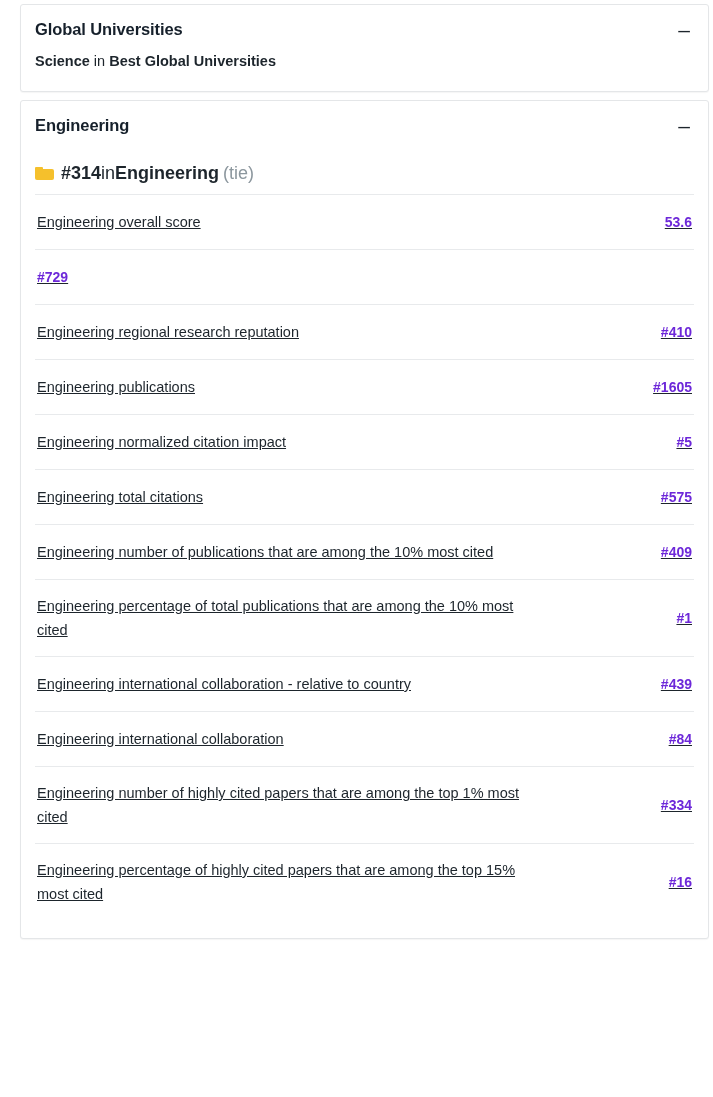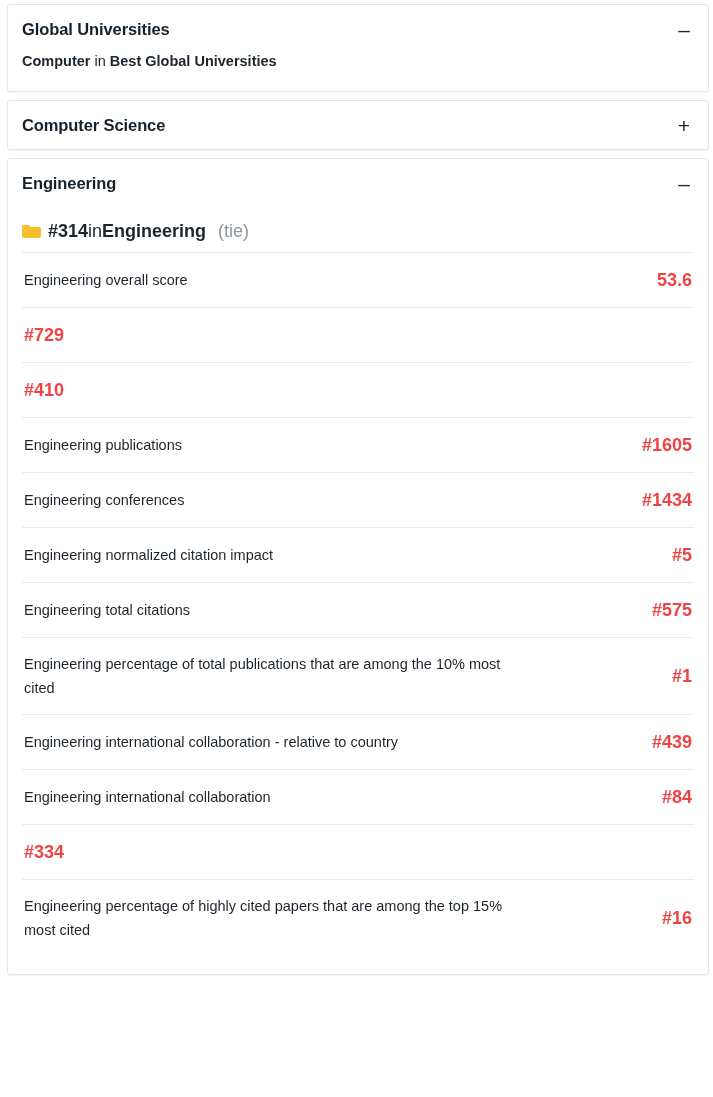--- a/index.html
+++ b/index.html
@@ -12,21 +12,21 @@
     min-height: 1097px;
     font-family: "Liberation Sans", sans-serif;
     color: #1d252c;
     -webkit-font-smoothing: antialiased;
   }
   .page {
     width: 713px;
     min-height: 1097px;
     background: #ffffff;
     box-sizing: border-box;
-    padding: 4px 0 0 3px;
+    padding: 4px 0 0 16px;
   }
   .card {
     background: #ffffff;
     border: 1px solid #e4e6e8;
     border-radius: 3px;
     margin: 0 4px 8px 4px;
     box-shadow: 0 1px 1px rgba(0,0,0,0.04);
   }
   .card.flush {
     margin-bottom: 0;
@@ -93,75 +93,70 @@
     border-radius: 1px 1px 0 0;
   }
   .rank-number {
     font-weight: bold;
   }
   .rank-field {
     font-weight: bold;
   }
   .rank-tie {
     color: #8c979e;
-    margin-left: 12px;
+    margin-left: 4px;
   }
   .metric-list {
     padding: 0 14px;
+    text-decoration: underline;
   }
   .metric-row {
     display: flex;
     align-items: center;
     justify-content: space-between;
     border-top: 1px solid #e8eaec;
     padding: 14px 2px 14px 2px;
     min-height: 26px;
   }
   .metric-row:first-child {
     border-top: 1px solid #e8eaec;
   }
   .metric-label {
     font-size: 14.5px;
     line-height: 24px;
     color: #1d252c;
     padding-right: 18px;
     max-width: 500px;
   }
   .metric-value {
-    font-size: 18px;
-    font-weight: bold;
-    color: #ef4444;
+    font-size: 14px;
+    font-weight: bold;
+    color: #6d28d9;
     white-space: nowrap;
     text-align: right;
   }
   .bottom-pad {
     height: 18px;
   }
 </style>
 </head>
 <body>
 
 <div class="page">
 
   <div class="card">
     <div class="section-header">
       <span class="section-title">Global Universities</span>
       <span class="toggle">–</span>
     </div>
     <div class="subheader">
-      <span class="strong">Computer</span><span> in </span><span class="strong">Best Global Universities</span>
+      <span class="strong">Science</span><span> in </span><span class="strong">Best Global Universities</span>
     </div>
   </div>
 
-  <div class="card">
-    <div class="section-header">
-      <span class="section-title">Computer Science</span>
-      <span class="toggle">+</span>
-    </div>
-  </div>
 
   <div class="card flush">
     <div class="section-header">
       <span class="section-title">Engineering</span>
       <span class="toggle">–</span>
     </div>
 
     <div class="rank-line">
       <span class="rank-badge-icon">
         <span class="fold"></span>
@@ -175,51 +170,53 @@
 
     <div class="metric-list">
       <div class="metric-row">
         <span class="metric-label">Engineering overall score</span>
         <span class="metric-value">53.6</span>
       </div>
       <div class="metric-row">
         <span class="metric-value">#729</span>
       </div>
       <div class="metric-row">
+        <span class="metric-label">Engineering regional research reputation</span>
         <span class="metric-value">#410</span>
       </div>
       <div class="metric-row">
         <span class="metric-label">Engineering publications</span>
         <span class="metric-value">#1605</span>
       </div>
       <div class="metric-row">
-        <span class="metric-label">Engineering conferences</span>
-        <span class="metric-value">#1434</span>
-      </div>
-      <div class="metric-row">
         <span class="metric-label">Engineering normalized citation impact</span>
         <span class="metric-value">#5</span>
       </div>
       <div class="metric-row">
         <span class="metric-label">Engineering total citations</span>
         <span class="metric-value">#575</span>
       </div>
       <div class="metric-row">
+        <span class="metric-label">Engineering number of publications that are among the 10% most cited</span>
+        <span class="metric-value">#409</span>
+      </div>
+      <div class="metric-row">
         <span class="metric-label">Engineering percentage of total publications that are among the 10% most cited</span>
         <span class="metric-value">#1</span>
       </div>
       <div class="metric-row">
         <span class="metric-label">Engineering international collaboration - relative to country</span>
         <span class="metric-value">#439</span>
       </div>
       <div class="metric-row">
         <span class="metric-label">Engineering international collaboration</span>
         <span class="metric-value">#84</span>
       </div>
       <div class="metric-row">
+        <span class="metric-label">Engineering number of highly cited papers that are among the top 1% most cited</span>
         <span class="metric-value">#334</span>
       </div>
       <div class="metric-row">
         <span class="metric-label">Engineering percentage of highly cited papers that are among the top 15% most cited</span>
         <span class="metric-value">#16</span>
       </div>
     </div>
     <div class="bottom-pad"></div>
   </div>
 

